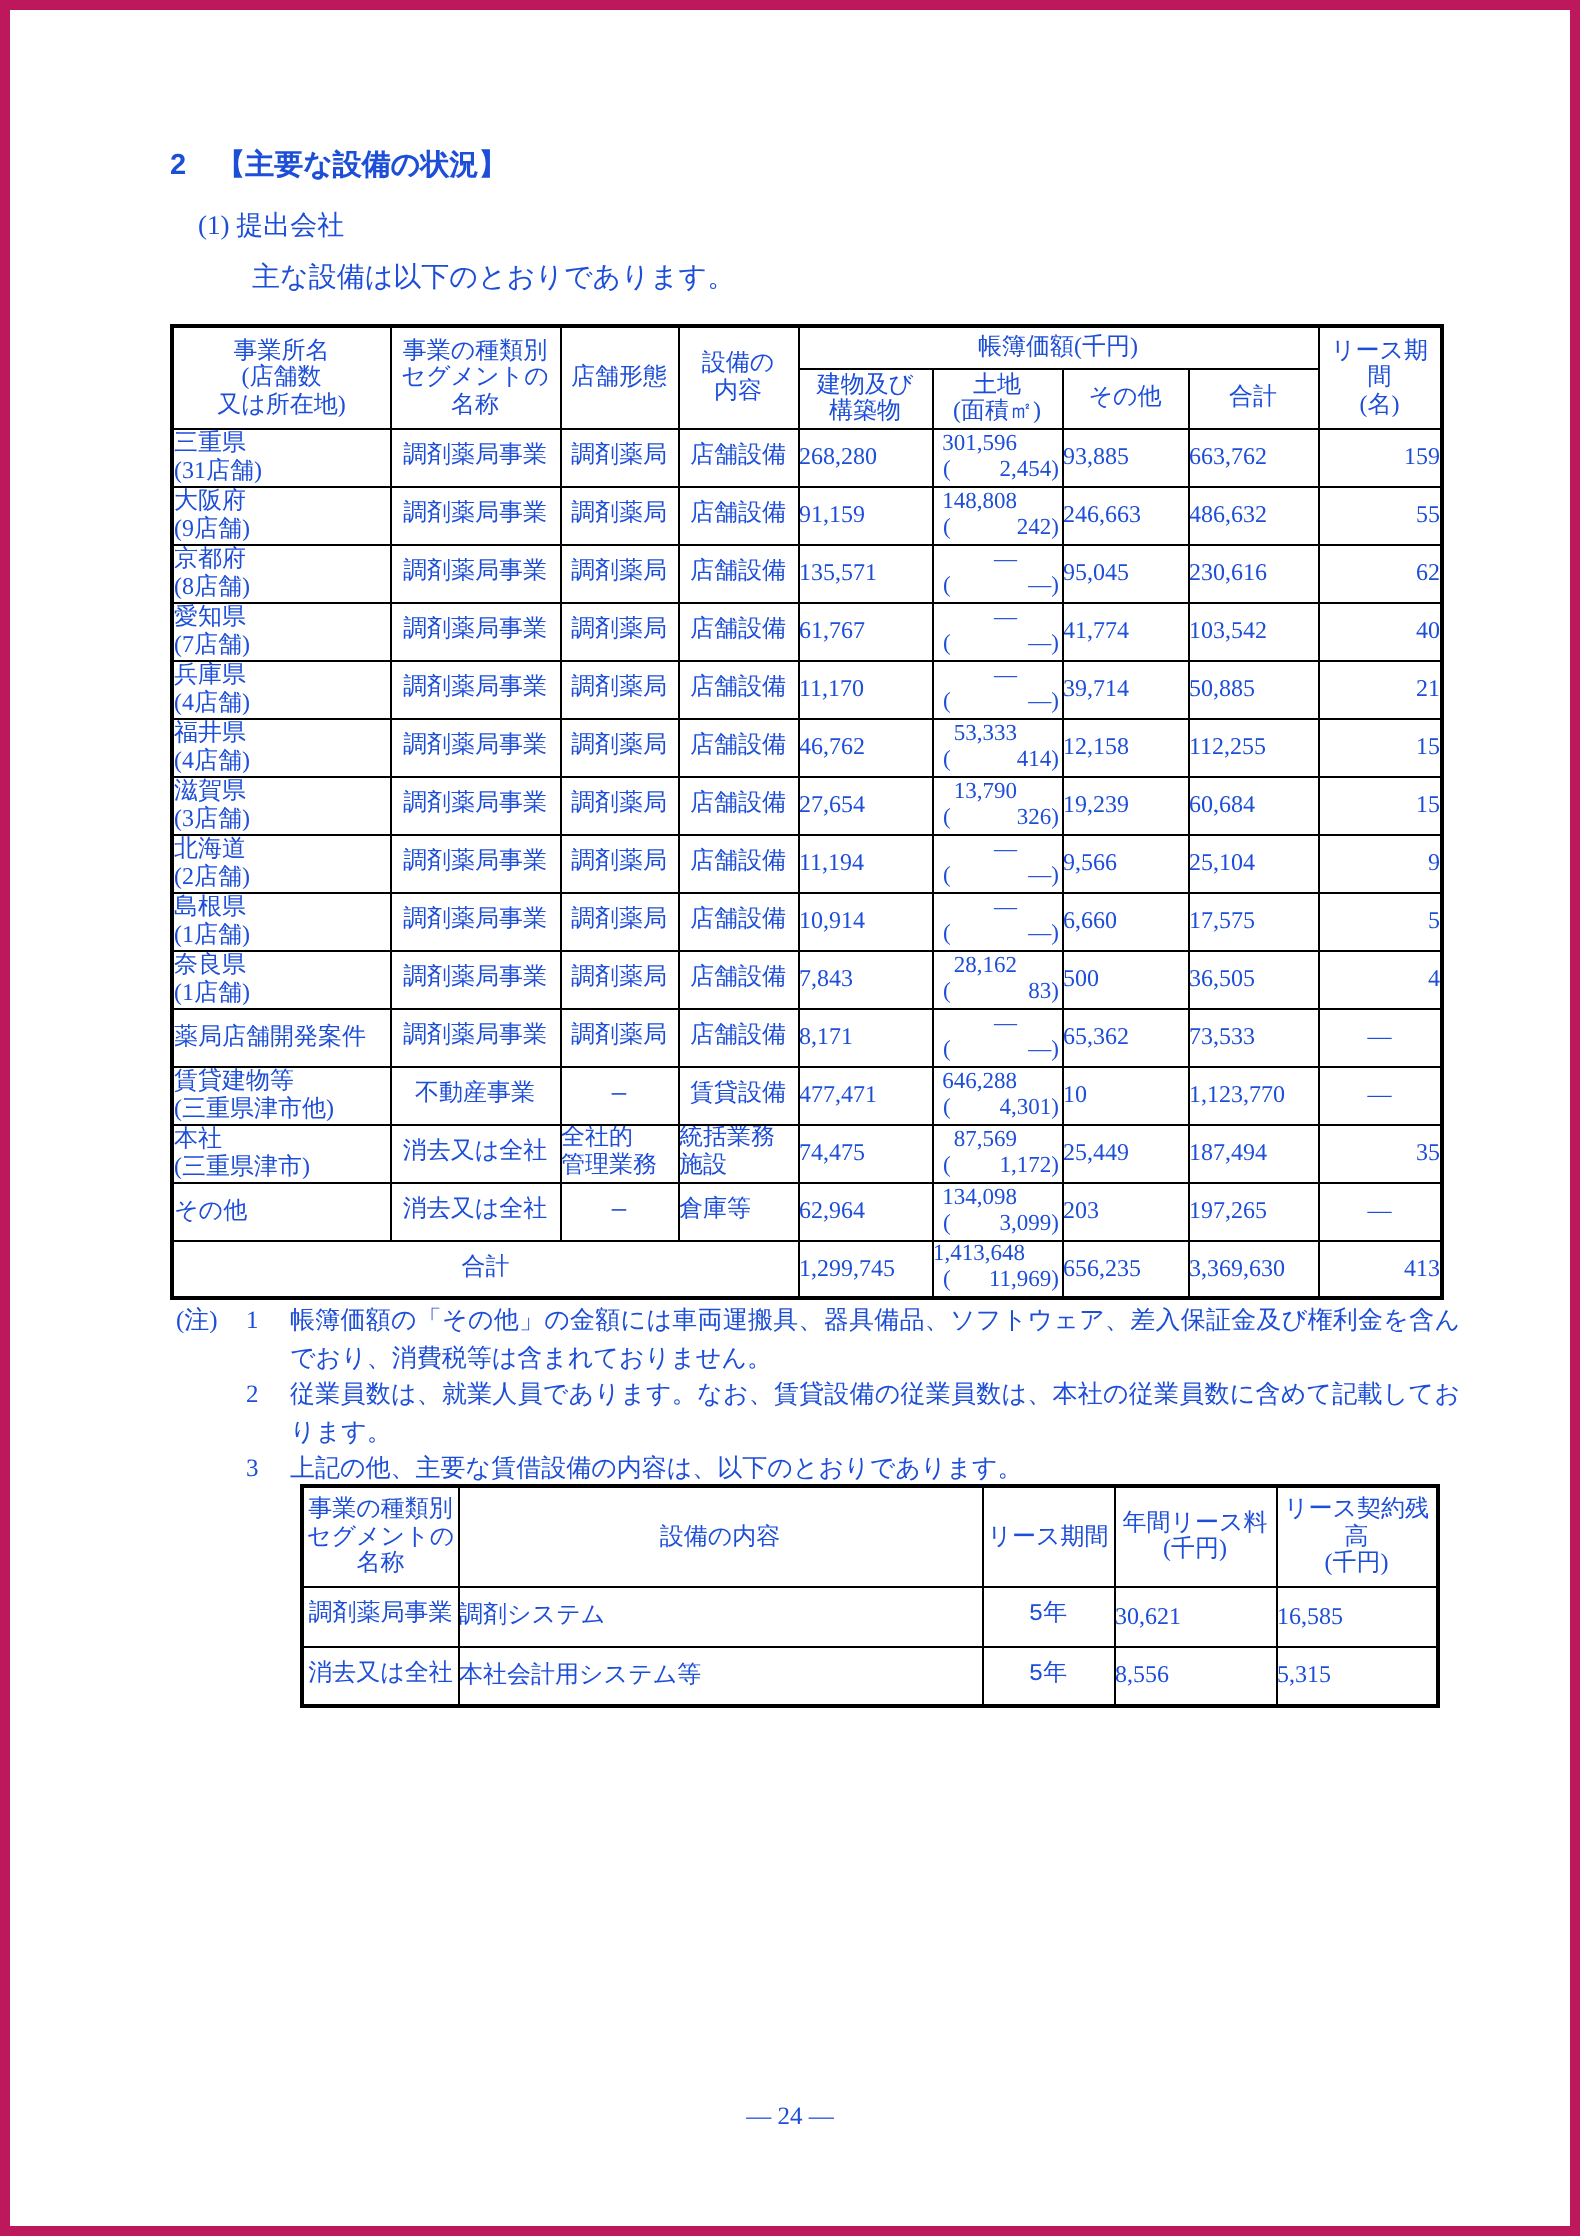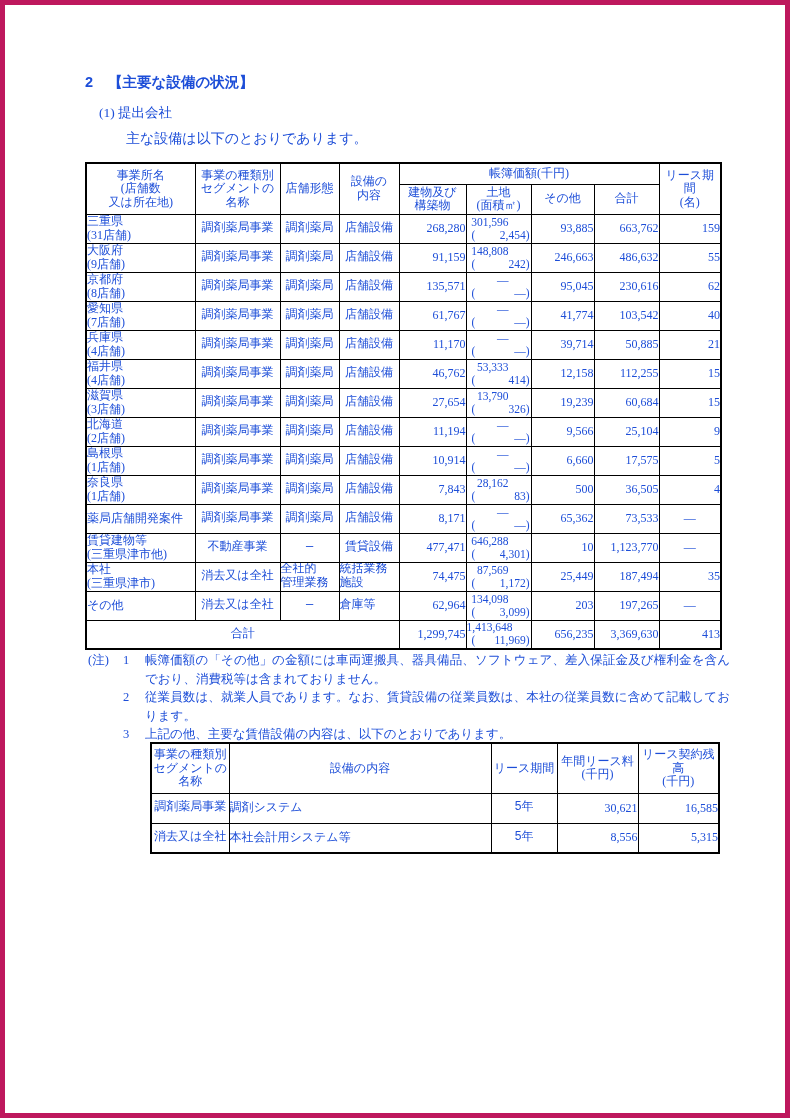--- a/index.html
+++ b/index.html
@@ -18,21 +18,21 @@
   table{border-collapse:collapse;table-layout:fixed;}
   .t1{position:absolute;left:80px;top:157px;width:635px;font-size:12px;border:2px solid #000;}
   .t1 th,.t1 td{border:1px solid #000;font-weight:normal;padding:0;vertical-align:middle;overflow:hidden;}
   .t1 tr.h1{height:21px;margin-top:18px;}
   .t1 tr.h2{height:30px;}
   .t1 tbody tr{height:29px;}
   .c-head{text-align:center;white-space:pre-line;line-height:13.5px;}
   .c-name{text-align:left;padding:0 2px 0 4px;white-space:pre-line;line-height:13.5px;}
   .c-cent{text-align:center;white-space:pre-line;line-height:13.5px;font-family:Liberation Mono, monospace;}
   .c-left{text-align:left;padding-left:4px;}
-  .c-num{text-align:right;padding-right:6px;margin-top:20px;}
+  .c-num{text-align:left;padding-right:6px;margin-top:20px;}
   .c-land{font-size:11.5px;line-height:13px;padding:0 2px;}
   .land-v{text-align:right;padding-right:22px;}
   .land-a{display:flex;justify-content:space-between;padding-left:5px;padding-right:1px;}
   .c-emp{text-align:right;padding-right:8px;margin-left:24px;}
   .c-emp.dash{text-align:center;padding-right:0;}
 
   .notes{position:absolute;left:83px;top:646px;width:642px;font-size:12.5px;line-height:18.5px;}
   .note-row{display:flex;}
   .note-label{width:35px;flex:none;}
   .note-num{width:22px;flex:none;}
@@ -412,14 +412,15 @@
       <tr>
         <td class="c-cent">消去又は全社</td>
         <td class="c-name">本社会計用システム等</td>
         <td class="c-cent">5年</td>
         <td class="c-num">8,556</td>
         <td class="c-num">5,315</td>
       </tr>
     </tbody>
   </table>
 
+  <div class="footer">― 24 ―</div>
 
 </div>
 
 </body></html>

